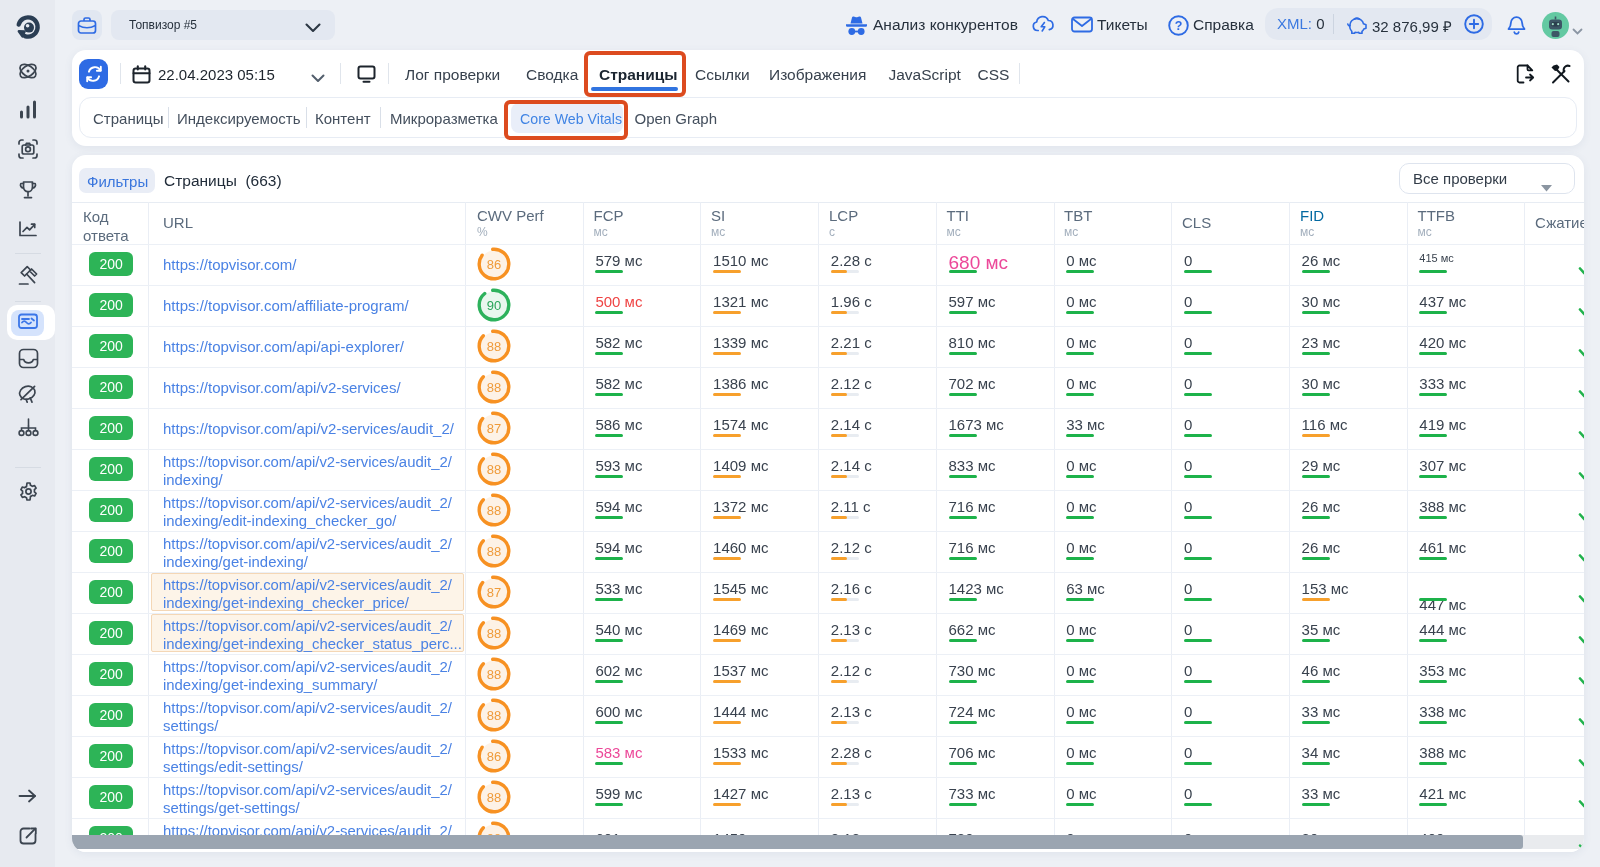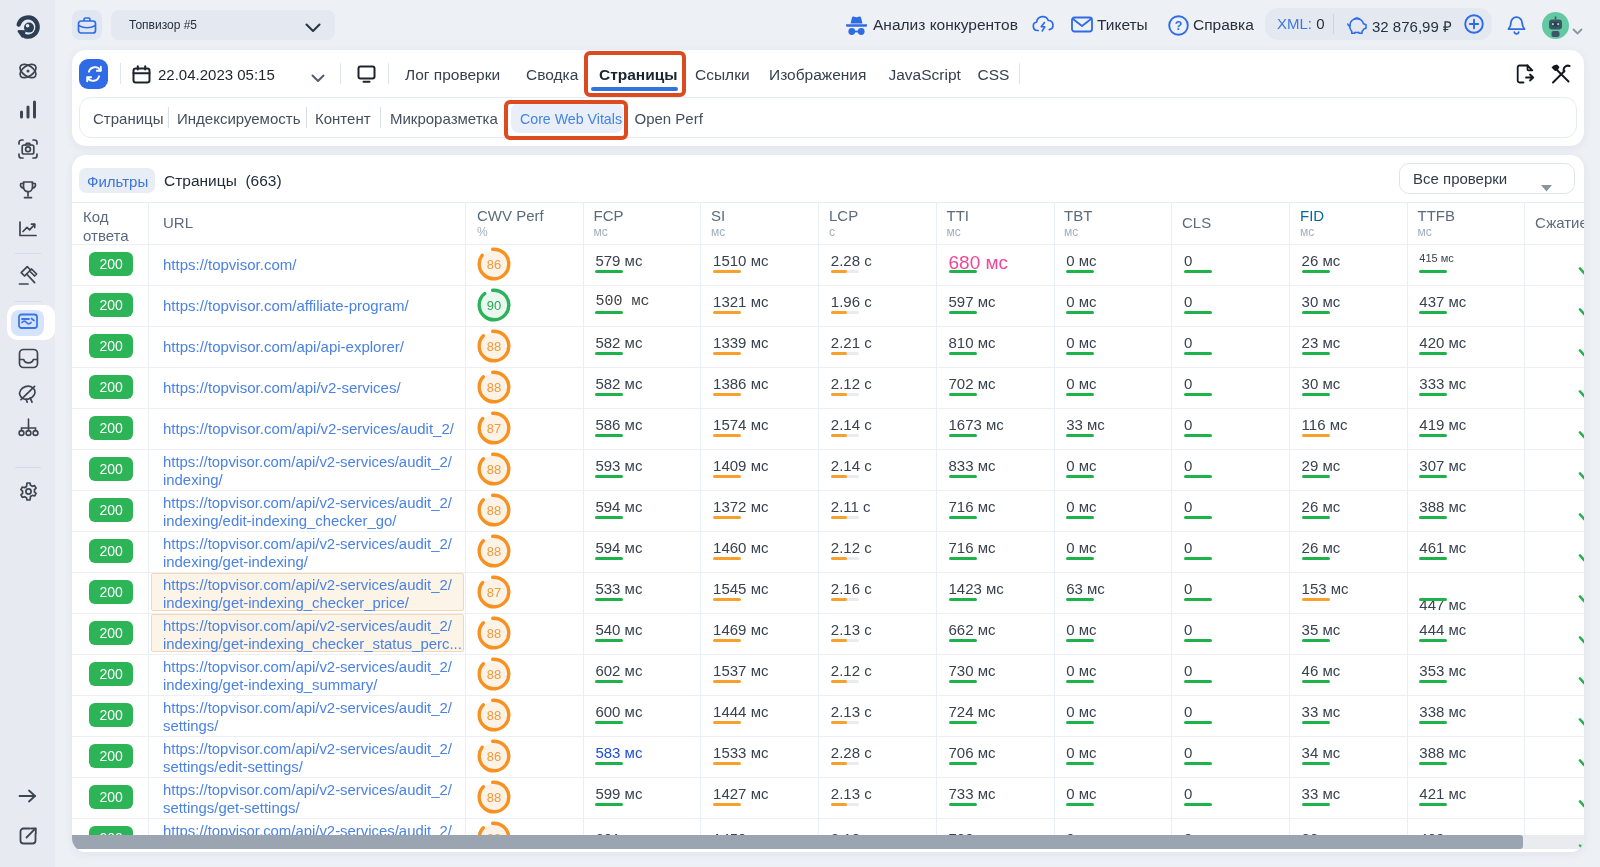--- a/index.html
+++ b/index.html
@@ -249,21 +249,21 @@
     <div style="position:absolute;left:93px;top:110px;font-size:15px;color:#444f5d;">Страницы</div>
     <div style="position:absolute;left:167.5px;top:107px;width:1px;height:21px;background:#d9dfe8;"></div>
     <div style="position:absolute;left:177px;top:110px;font-size:15px;color:#444f5d;">Индексируемость</div>
     <div style="position:absolute;left:306px;top:107px;width:1px;height:21px;background:#d9dfe8;"></div>
     <div style="position:absolute;left:315px;top:110px;font-size:15px;color:#444f5d;">Контент</div>
     <div style="position:absolute;left:380px;top:107px;width:1px;height:21px;background:#d9dfe8;"></div>
     <div style="position:absolute;left:390px;top:110px;font-size:15px;color:#444f5d;text-align:right;">Микроразметка</div>
     <div style="position:absolute;left:510.5px;top:103px;width:112px;height:30px;background:#e9eef9;border-radius:8px;"></div>
     <div style="position:absolute;left:520px;top:110.5px;font-size:14.2px;color:#4084e4;">Core Web Vitals</div>
     <div style="position:absolute;left:503.5px;top:99.5px;width:124px;height:40px;border:4px solid #dc4b1f;border-radius:6px;"></div>
-    <div style="position:absolute;left:634.5px;top:110px;font-size:15px;color:#444f5d;">Open Perf</div>
+    <div style="position:absolute;left:634.5px;top:110px;font-size:15px;color:#444f5d;">Open Graph</div>
     <div class="abs" style="left:72px;top:155px;width:1512px;height:697px;background:#fff;border-radius:14px;box-shadow:0 2px 8px rgba(70,90,130,0.08);overflow:hidden;">
       <div style="position:absolute;left:7px;top:13px;width:76px;height:25px;background:#e9edf6;border-radius:7px;"></div>
       <div style="position:absolute;left:15px;top:17.5px;font-size:15px;color:#3a76dd;">Фильтры</div>
       <div style="position:absolute;left:92px;top:17px;font-size:15.5px;color:#222d3a;">Страницы&nbsp;&nbsp;(663)</div>
       <div style="position:absolute;left:1327px;top:8px;width:176px;height:31px;border:1px solid #dee4ee;border-radius:10px;background:#fff;"></div>
       <div style="position:absolute;left:1341px;top:15px;font-size:15px;color:#323c48;">Все проверки</div>
       <div style="position:absolute;left:1468px;top:24px;"><svg width="13" height="9" viewBox="0 0 13 9" style="">
           <path d="M1 1 h11 l-5.5 6.5 Z" fill="#8b95a1"></path>
         </svg></div>
       <div style="position:absolute;left:0px;top:46.5px;width:1512px;height:1px;background:#e7ecf3;"></div>
@@ -328,21 +328,21 @@
           <path d="M2 5.5 l4 4.5 L12.5 1.5" fill="none" stroke="#21b24c" stroke-width="2.6" stroke-linecap="round" stroke-linejoin="round"></path>
         </svg></div>
       <div style="position:absolute;left:0px;top:170.5px;width:1512px;height:1px;background:#ecf0f6;"></div>
       <div style="position:absolute;left:17.400000000000006px;top:137.8px;width:43.5px;height:24.5px;background:#2db457;border-radius:6px;color:#fff;font-size:14px;text-align:center;line-height:24.5px;">200</div>
       <div style="position:absolute;left:91px;top:141.5px;font-size:15px;color:#4a82e4;white-space:nowrap;">https://topvisor.com/affiliate-program/</div>
       <div style="position:absolute;left:405.3px;top:133.0px;width:34px;height:34px;"><svg width="34" height="34" viewBox="0 0 34 34" style="">
           <circle cx="17" cy="17" r="13.5" fill="#e9f7ee"></circle>
           <circle cx="17" cy="17" r="14.8" fill="none" stroke="#2db25c" stroke-width="3.4" stroke-linecap="round" stroke-dasharray="83.69 9.30" transform="rotate(-95 17 17)"></circle>
           <text x="17" y="21.5" font-family="Liberation Sans" font-size="13" fill="#2aa65a" text-anchor="middle">90</text>
         </svg></div>
-      <div style="position:absolute;left:523.4000000000001px;top:138.0px;font-size:15px;color:#404040;white-space:nowrap;font-family:Liberation Mono, monospace;">500 мс</div>
+      <div style="position:absolute;left:523.4000000000001px;top:138.0px;font-size:15px;color:#ef4444;white-space:nowrap;">500 мс</div>
       <div style="position:absolute;left:523.4000000000001px;top:156.0px;width:28px;height:3px;background:#1db24a;border-radius:2px;"></div>
       <div style="position:absolute;left:641.1px;top:138.0px;font-size:15px;color:#39424e;white-space:nowrap;">1321 мс</div>
       <div style="position:absolute;left:641.1px;top:156.0px;width:28px;height:3px;background:#f7a02c;border-radius:2px;"></div>
       <div style="position:absolute;left:758.8000000000001px;top:138.0px;font-size:15px;color:#39424e;white-space:nowrap;">1.96 с</div>
       <div style="position:absolute;left:758.8000000000001px;top:156.0px;width:28px;height:3px;background:#e8ecf1;border-radius:2px;"></div>
       <div style="position:absolute;left:758.8000000000001px;top:156.0px;width:16px;height:3px;background:#f7a02c;border-radius:2px;"></div>
       <div style="position:absolute;left:876.5px;top:138.0px;font-size:15px;color:#39424e;white-space:nowrap;">597 мс</div>
       <div style="position:absolute;left:876.5px;top:156.0px;width:28px;height:3px;background:#1db24a;border-radius:2px;"></div>
       <div style="position:absolute;left:994.2px;top:138.0px;font-size:15px;color:#39424e;white-space:nowrap;">0 мс</div>
       <div style="position:absolute;left:994.2px;top:156.0px;width:28px;height:3px;background:#1db24a;border-radius:2px;"></div>
@@ -638,21 +638,21 @@
           <path d="M2 5.5 l4 4.5 L12.5 1.5" fill="none" stroke="#21b24c" stroke-width="2.6" stroke-linecap="round" stroke-linejoin="round"></path>
         </svg></div>
       <div style="position:absolute;left:0px;top:621.5px;width:1512px;height:1px;background:#ecf0f6;"></div>
       <div style="position:absolute;left:17.400000000000006px;top:588.8px;width:43.5px;height:24.5px;background:#2db457;border-radius:6px;color:#fff;font-size:14px;text-align:center;line-height:24.5px;">200</div>
       <div style="position:absolute;left:91px;top:584.5px;font-size:14.9px;color:#4a82e4;line-height:18.2px;white-space:nowrap;">https://topvisor.com/api/v2-services/audit_2/<br>settings/edit-settings/</div>
       <div style="position:absolute;left:405.3px;top:584.0px;width:34px;height:34px;"><svg width="34" height="34" viewBox="0 0 34 34" style="">
           <circle cx="17" cy="17" r="13.5" fill="#fdf2e6"></circle>
           <circle cx="17" cy="17" r="14.8" fill="none" stroke="#f79122" stroke-width="3.4" stroke-linecap="round" stroke-dasharray="79.97 13.02" transform="rotate(-95 17 17)"></circle>
           <text x="17" y="21.5" font-family="Liberation Sans" font-size="13" fill="#ef9b3a" text-anchor="middle">86</text>
         </svg></div>
-      <div style="position:absolute;left:523.4000000000001px;top:589.0px;font-size:15px;color:#1d4ed8;white-space:nowrap;">583 мс</div>
+      <div style="position:absolute;left:523.4000000000001px;top:589.0px;font-size:15px;color:#ec4899;white-space:nowrap;">583 мс</div>
       <div style="position:absolute;left:523.4000000000001px;top:607.0px;width:28px;height:3px;background:#1db24a;border-radius:2px;"></div>
       <div style="position:absolute;left:641.1px;top:589.0px;font-size:15px;color:#39424e;white-space:nowrap;">1533 мс</div>
       <div style="position:absolute;left:641.1px;top:607.0px;width:28px;height:3px;background:#f7a02c;border-radius:2px;"></div>
       <div style="position:absolute;left:758.8000000000001px;top:589.0px;font-size:15px;color:#39424e;white-space:nowrap;">2.28 с</div>
       <div style="position:absolute;left:758.8000000000001px;top:607.0px;width:28px;height:3px;background:#e8ecf1;border-radius:2px;"></div>
       <div style="position:absolute;left:758.8000000000001px;top:607.0px;width:16px;height:3px;background:#f7a02c;border-radius:2px;"></div>
       <div style="position:absolute;left:876.5px;top:589.0px;font-size:15px;color:#39424e;white-space:nowrap;">706 мс</div>
       <div style="position:absolute;left:876.5px;top:607.0px;width:28px;height:3px;background:#1db24a;border-radius:2px;"></div>
       <div style="position:absolute;left:994.2px;top:589.0px;font-size:15px;color:#39424e;white-space:nowrap;">0 мс</div>
       <div style="position:absolute;left:994.2px;top:607.0px;width:28px;height:3px;background:#1db24a;border-radius:2px;"></div>

